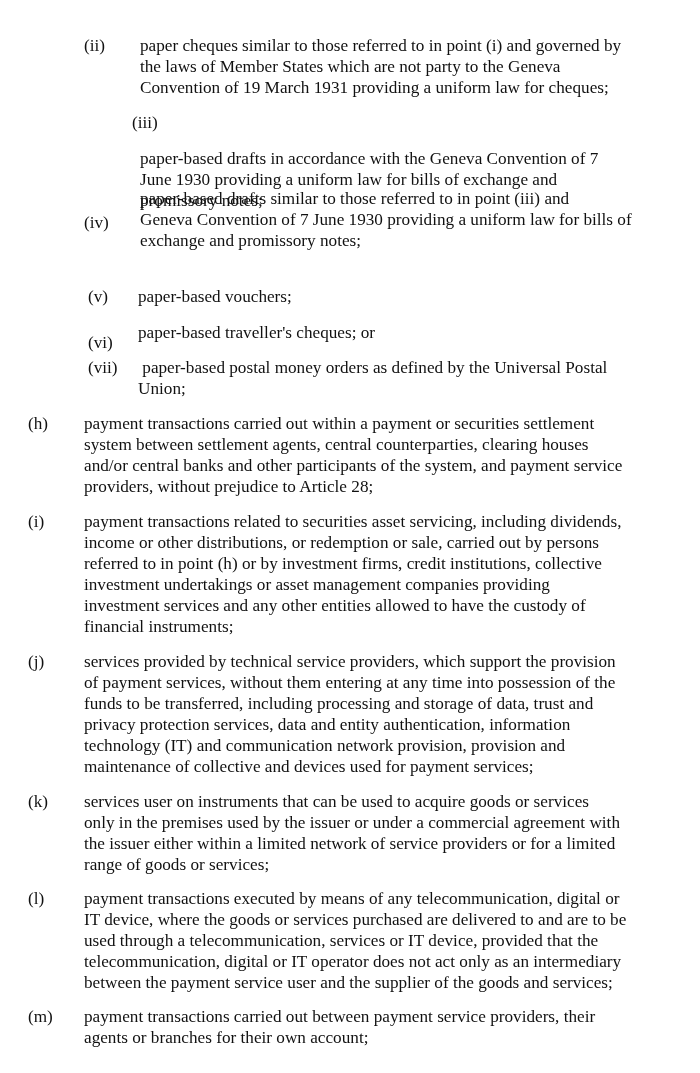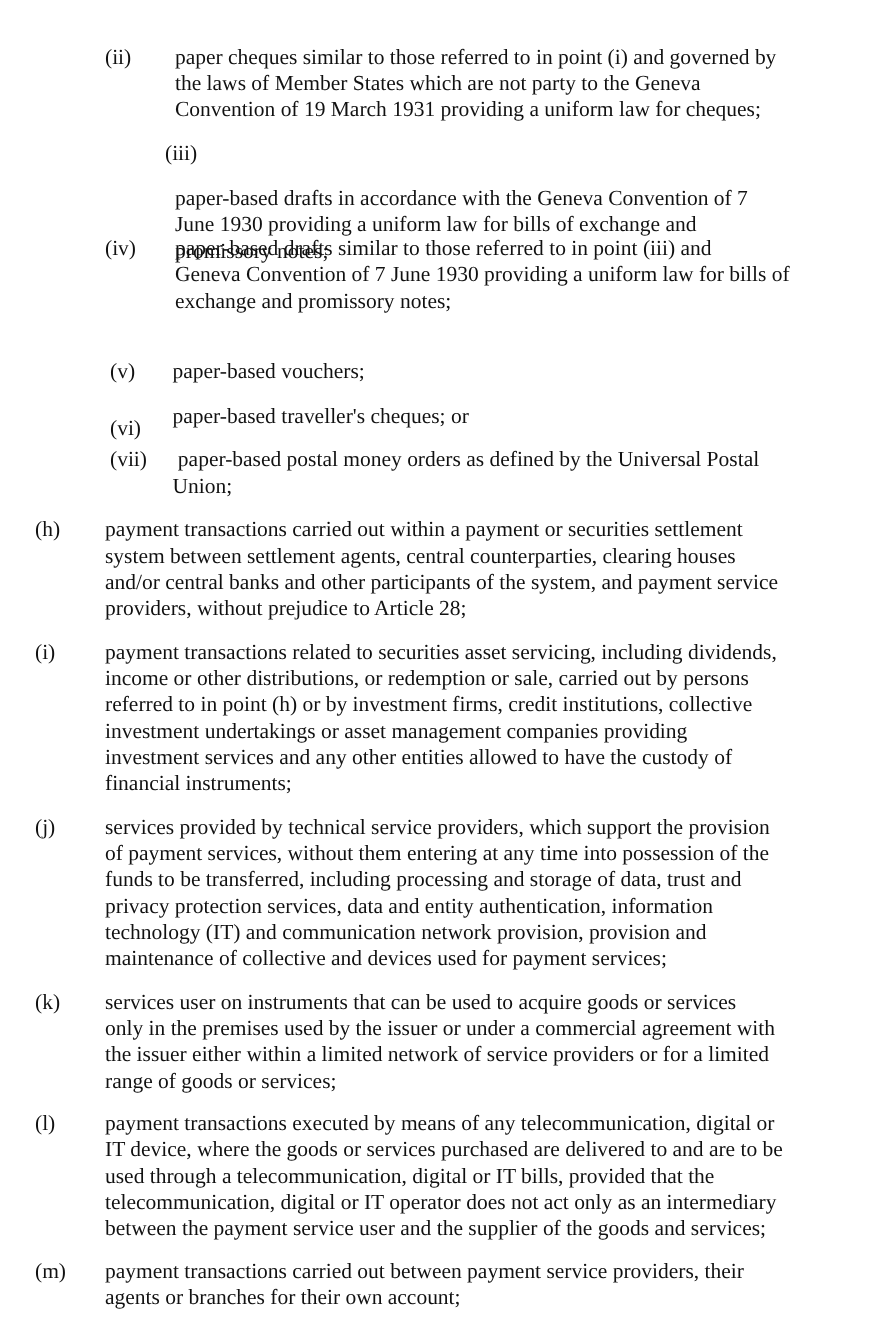--- a/index.html
+++ b/index.html
@@ -25,21 +25,21 @@
 <div class="item" style="top:112px;">
   <span class="label" style="left:84px;margin-left:48px;">(iii)</span>
   <div class="text" style="left:140px;margin-top:36px;">
     <span class="line">paper-based drafts in accordance with the Geneva Convention of 7</span>
     <span class="line">June 1930 providing a uniform law for bills of exchange and</span>
     <span class="line">promissory notes;</span>
   </div>
 </div>
 
 <div class="item" style="top:188px;">
-  <span class="label" style="left:84px;">(iv)</span>
+  <span class="label" style="left:84px;margin-top:24px;">(iv)</span>
   <div class="text" style="left:140px;">
     <span class="line">paper-based drafts similar to those referred to in point (iii) and</span>
     <span class="line">Geneva Convention of 7 June 1930 providing a uniform law for bills of</span>
     <span class="line">exchange and promissory notes;</span>
   </div>
 </div>
 
 <div class="item" style="top:286px;">
   <span class="label" style="left:88px;">(v)</span>
   <div class="text" style="left:138px;">
@@ -104,21 +104,21 @@
     <span class="line">the issuer either within a limited network of service providers or for a limited</span>
     <span class="line">range of goods or services;</span>
   </div>
 </div>
 
 <div class="item" style="top:888px;">
   <span class="label" style="left:28px;">(l)</span>
   <div class="text" style="left:84px;">
     <span class="line">payment transactions executed by means of any telecommunication, digital or</span>
     <span class="line">IT device, where the goods or services purchased are delivered to and are to be</span>
-    <span class="line">used through a telecommunication, digital or IT bills, provided that the</span>
+    <span class="line">used through a telecommunication, services or IT device, provided that the</span>
     <span class="line">telecommunication, digital or IT operator does not act only as an intermediary</span>
     <span class="line">between the payment service user and the supplier of the goods and services;</span>
   </div>
 </div>
 
 <div class="item" style="top:1006px;">
   <span class="label" style="left:28px;">(m)</span>
   <div class="text" style="left:84px;">
     <span class="line">payment transactions carried out between payment service providers, their</span>
     <span class="line">agents or branches for their own account;</span>

